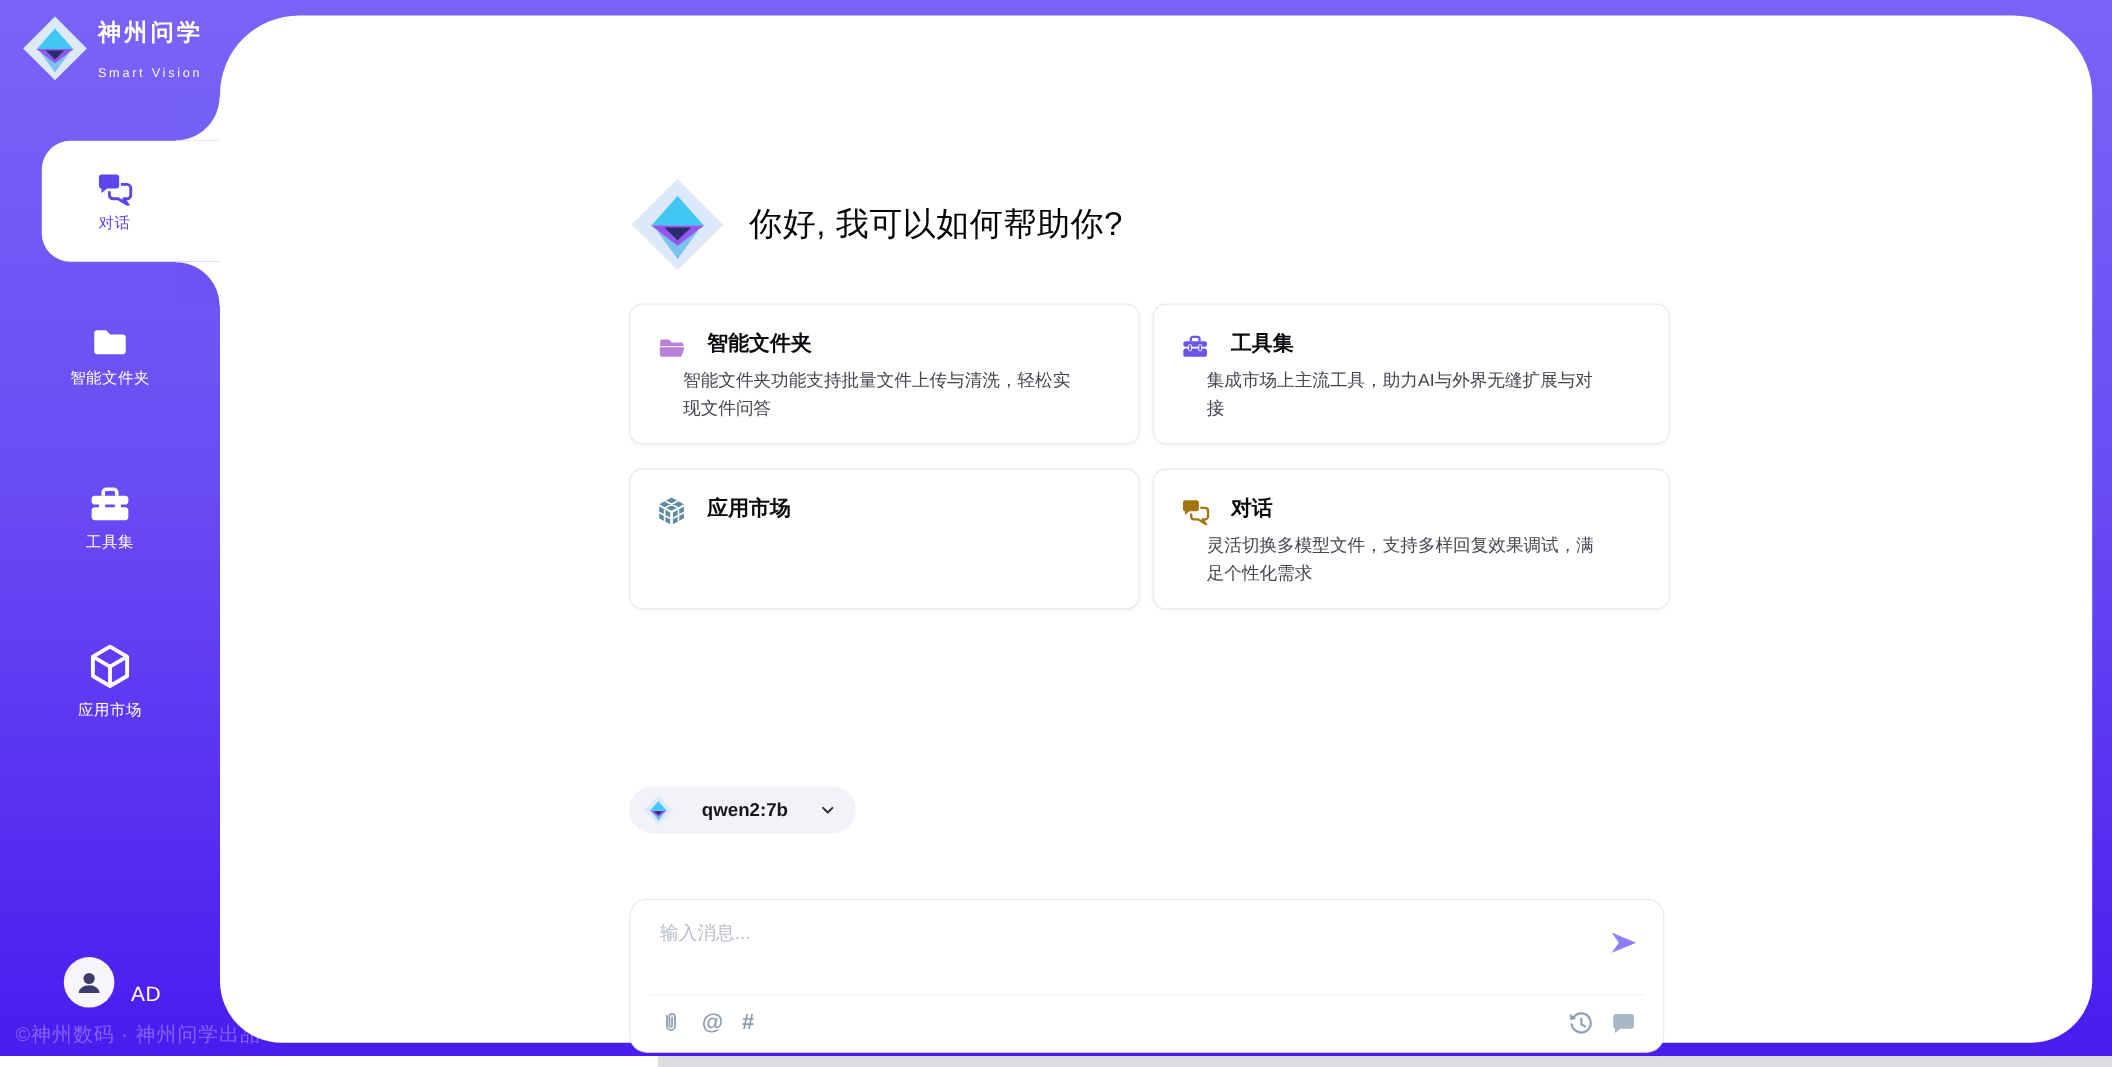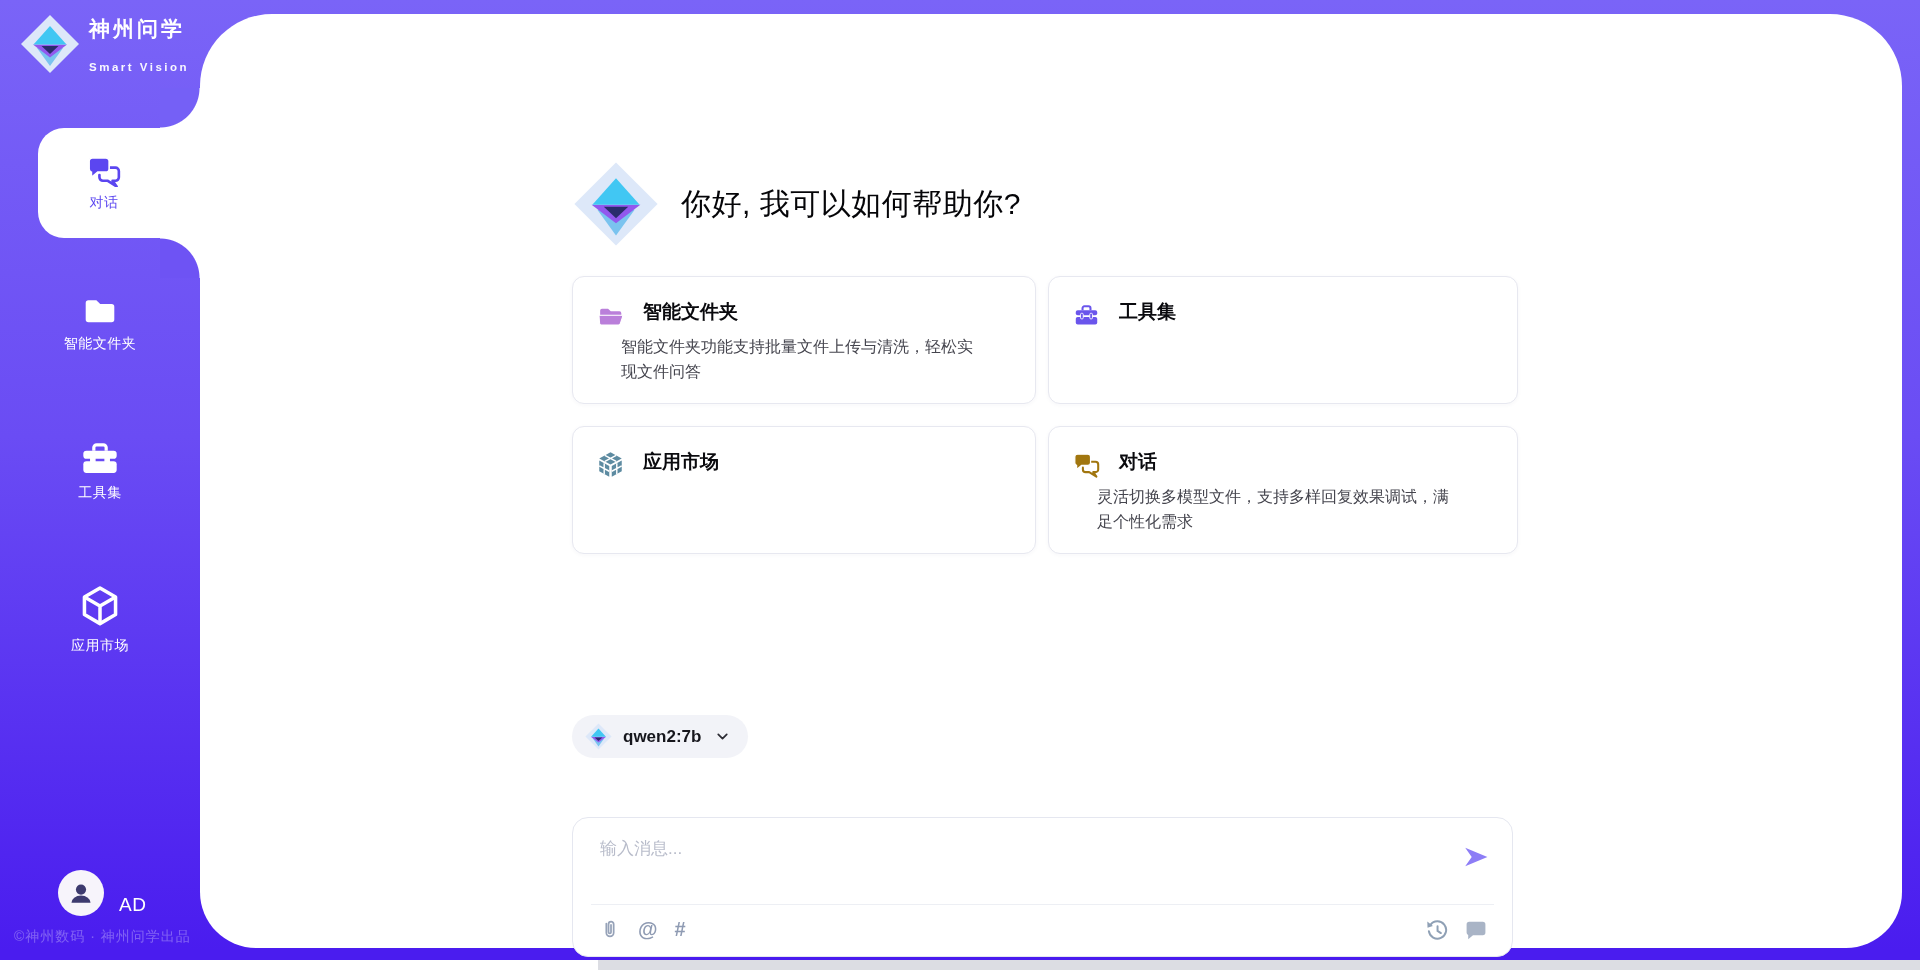--- a/index.html
+++ b/index.html
@@ -29,52 +29,52 @@
   .bottom-strip{
     position:absolute; left:0; bottom:0; width:1920px; height:10px; z-index:3;
     background:linear-gradient(90deg,#ffffff 0 598px,#dcdde3 598px 100%);
   }
 
   
   .sidebar{ position:absolute; left:0; top:0; width:200px; height:960px; z-index:2; }
   .brand{ position:absolute; left:20px; top:14px; display:flex; align-items:center; gap:9px; }
   .brand svg{ width:60px; height:60px; }
   .brand-name{ color:#fff; font-size:21px; font-weight:700; letter-spacing:3px; }
-  .brand-sub{ color:rgba(255,255,255,.95); font-size:11.5px; font-weight:700; letter-spacing:2.5px; margin-top:18px; }
+  .brand-sub{ color:rgba(255,255,255,.95); font-size:11.5px; font-weight:400; letter-spacing:2.5px; margin-top:18px; }
 
   .nav-item{ position:absolute; left:0; width:200px; display:flex; flex-direction:column;
     align-items:center; gap:9px; color:#ffffff; cursor:pointer; }
   .nav-item .nav-label{ font-size:14px; letter-spacing:.5px; }
   .nav-item-chat{ left:38px; width:132px; top:128px; height:110px; justify-content:center; gap:7px; }
 
   .user-row{ position:absolute; left:58px; top:870px; display:flex; align-items:flex-end; gap:15px; cursor:pointer; }
   .avatar{ width:46px; height:46px; border-radius:50%; background:#f7f4fb;
     display:flex; align-items:center; justify-content:center; }
   .user-name{ color:#fff; font-size:19px; font-weight:500; letter-spacing:.5px; }
   .side-footer{ position:absolute; left:14px; top:928px; color:rgba(255,255,255,.3);
-    font-size:14px; letter-spacing:1px; white-space:nowrap;text-align:right; }
+    font-size:18px; letter-spacing:1px; white-space:nowrap;text-align:right; }
 
   
   .main{ position:absolute; left:0; top:0; width:1920px; height:970px; z-index:2; }
 
   .hero{ position:absolute; left:573px; top:160px; height:88px; display:flex; align-items:center; gap:22px; }
   .hero svg{ width:86px; height:86px; }
   .hero-title{ font-size:30px; font-weight:400; color:#050508; letter-spacing:.5px; }
 
   .cards{ position:absolute; left:572px; top:276px; display:grid;
     grid-template-columns:464px 470px; column-gap:12px; row-gap:22px; }
   .card{ position:relative; min-height:128px; background:#fff; border:1px solid #e7e8f0;
     border-radius:12px; box-shadow:0 1px 4px rgba(40,40,90,.04); padding:22px 24px 18px 24px; cursor:pointer; }
   .card-icon{ position:absolute; left:24px; top:24px; width:27px; height:27px; }
   .card-title{ margin-left:46px; font-size:19px; font-weight:800; color:#0a0a0e; }
   .card-desc{ margin-left:24px; margin-top:9px; width:360px; font-size:16px;
     line-height:25px; color:#45454e; }
 
   .model-pill{ position:absolute; left:572px; top:715px; height:43px; border-radius:22px;
-    background:#f2f3f8; display:inline-flex; align-items:center; gap:11px;
+    background:#f2f3f8; display:inline-flex; align-items:center; gap:26px;
     padding:0 17px 0 13px; cursor:pointer; }
   .model-pill svg.diamond-sm{ width:27px; height:27px; }
   .model-name{ font-size:17px; font-weight:600; color:#16161c; }
   .model-pill .chev{ width:17px; height:17px; margin-left:2px; }
 
   .composer{ position:absolute; left:572px; top:769px; width:941px; height:140px;
     background:#fff; border:1px solid #e5e7f0; border-radius:16px;margin-top:48px; }
   .composer textarea{ position:absolute; left:27px; top:19px; width:850px; height:58px;
     border:none; outline:none; resize:none; font-family:"Liberation Sans", sans-serif;
     font-size:17px; color:#2e2e36; background:transparent; }
@@ -234,20 +234,21 @@
           </svg>
         <div class="card-title">智能文件夹</div>
         <div class="card-desc">智能文件夹功能支持批量文件上传与清洗，轻松实现文件问答</div>
       </div>
 
       <div class="card">
         <svg class="card-icon" viewBox="0 0 34 28" style="color: rgb(106, 85, 236);">
             <use href="#briefcase"></use>
           </svg>
         <div class="card-title">工具集</div>
+        <div class="card-desc">集成市场上主流工具，助力AI与外界无缝扩展与对接</div>
       </div>
 
       <div class="card">
         <svg class="card-icon" viewBox="0 0 30 30" style="color: rgb(93, 139, 161);">
             <use href="#grid-cube"></use>
           </svg>
         <div class="card-title">应用市场</div>
       </div>
 
       <div class="card">

